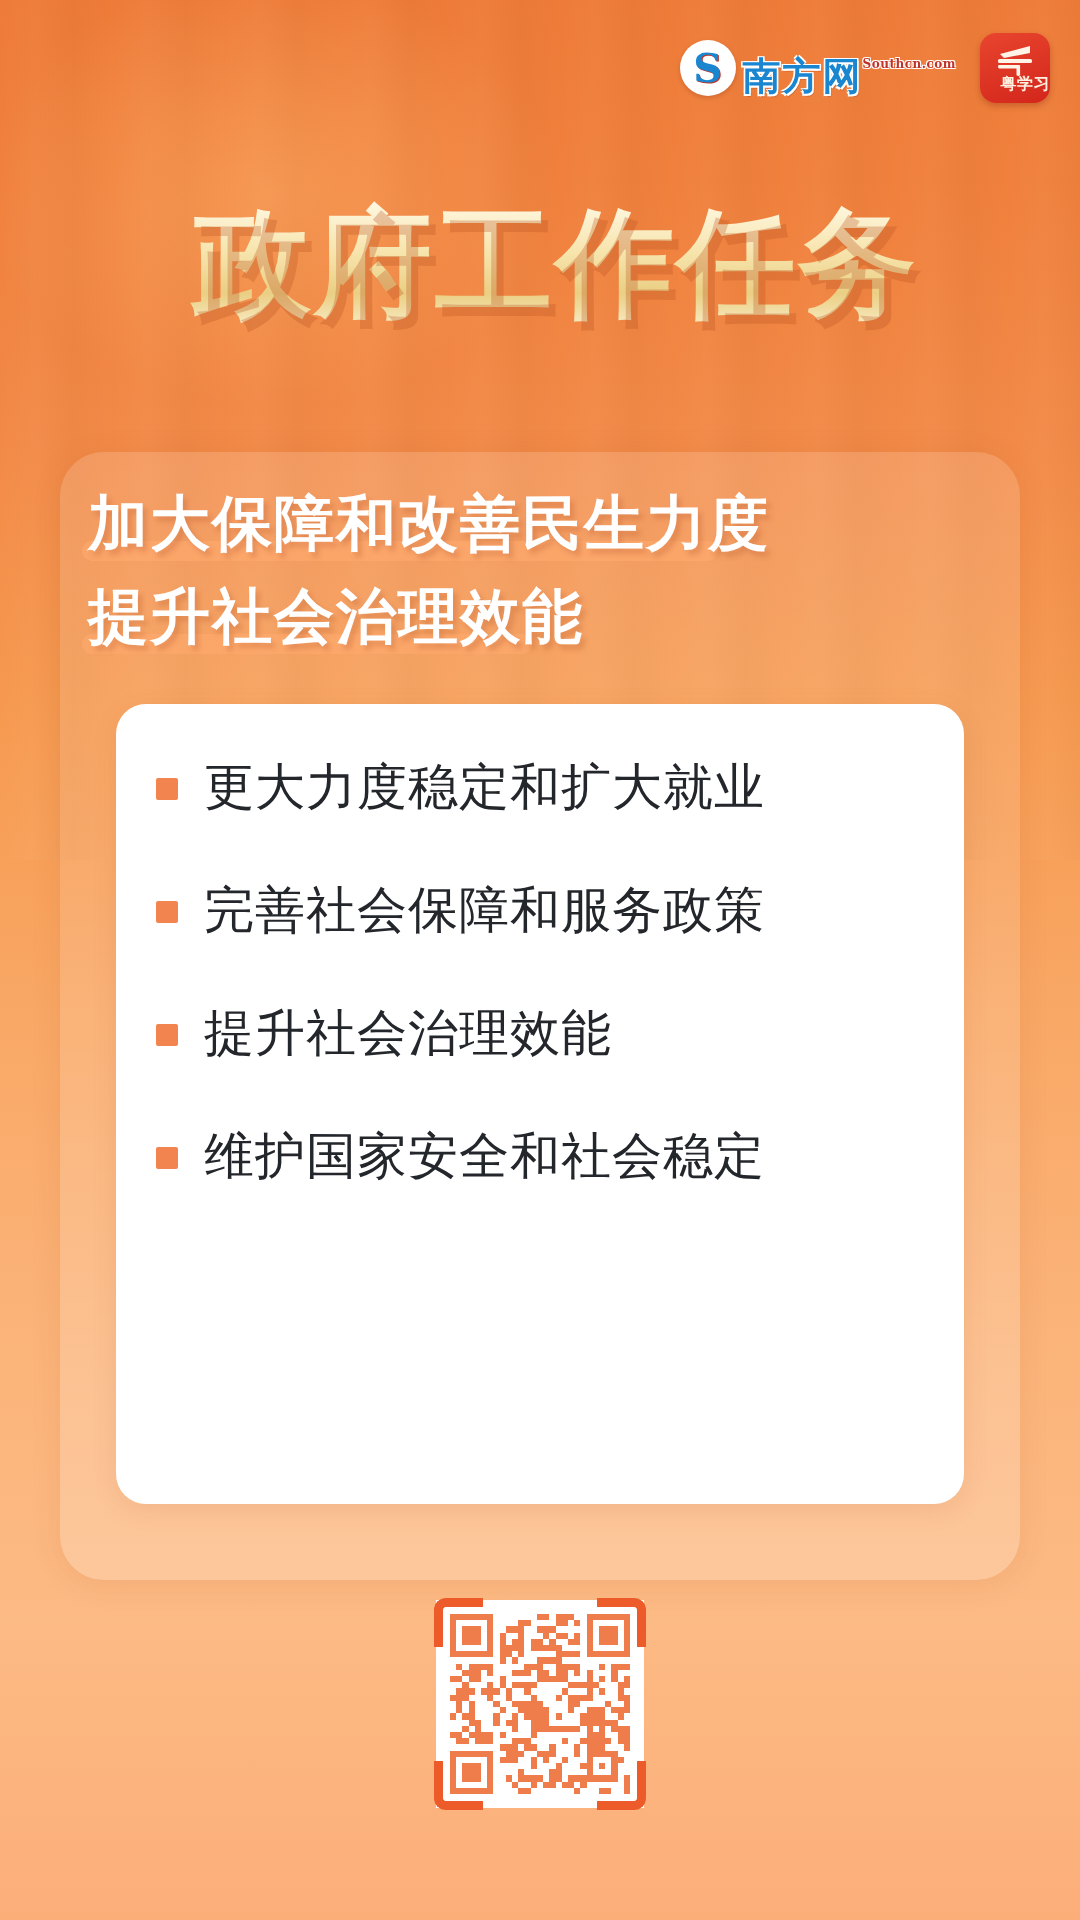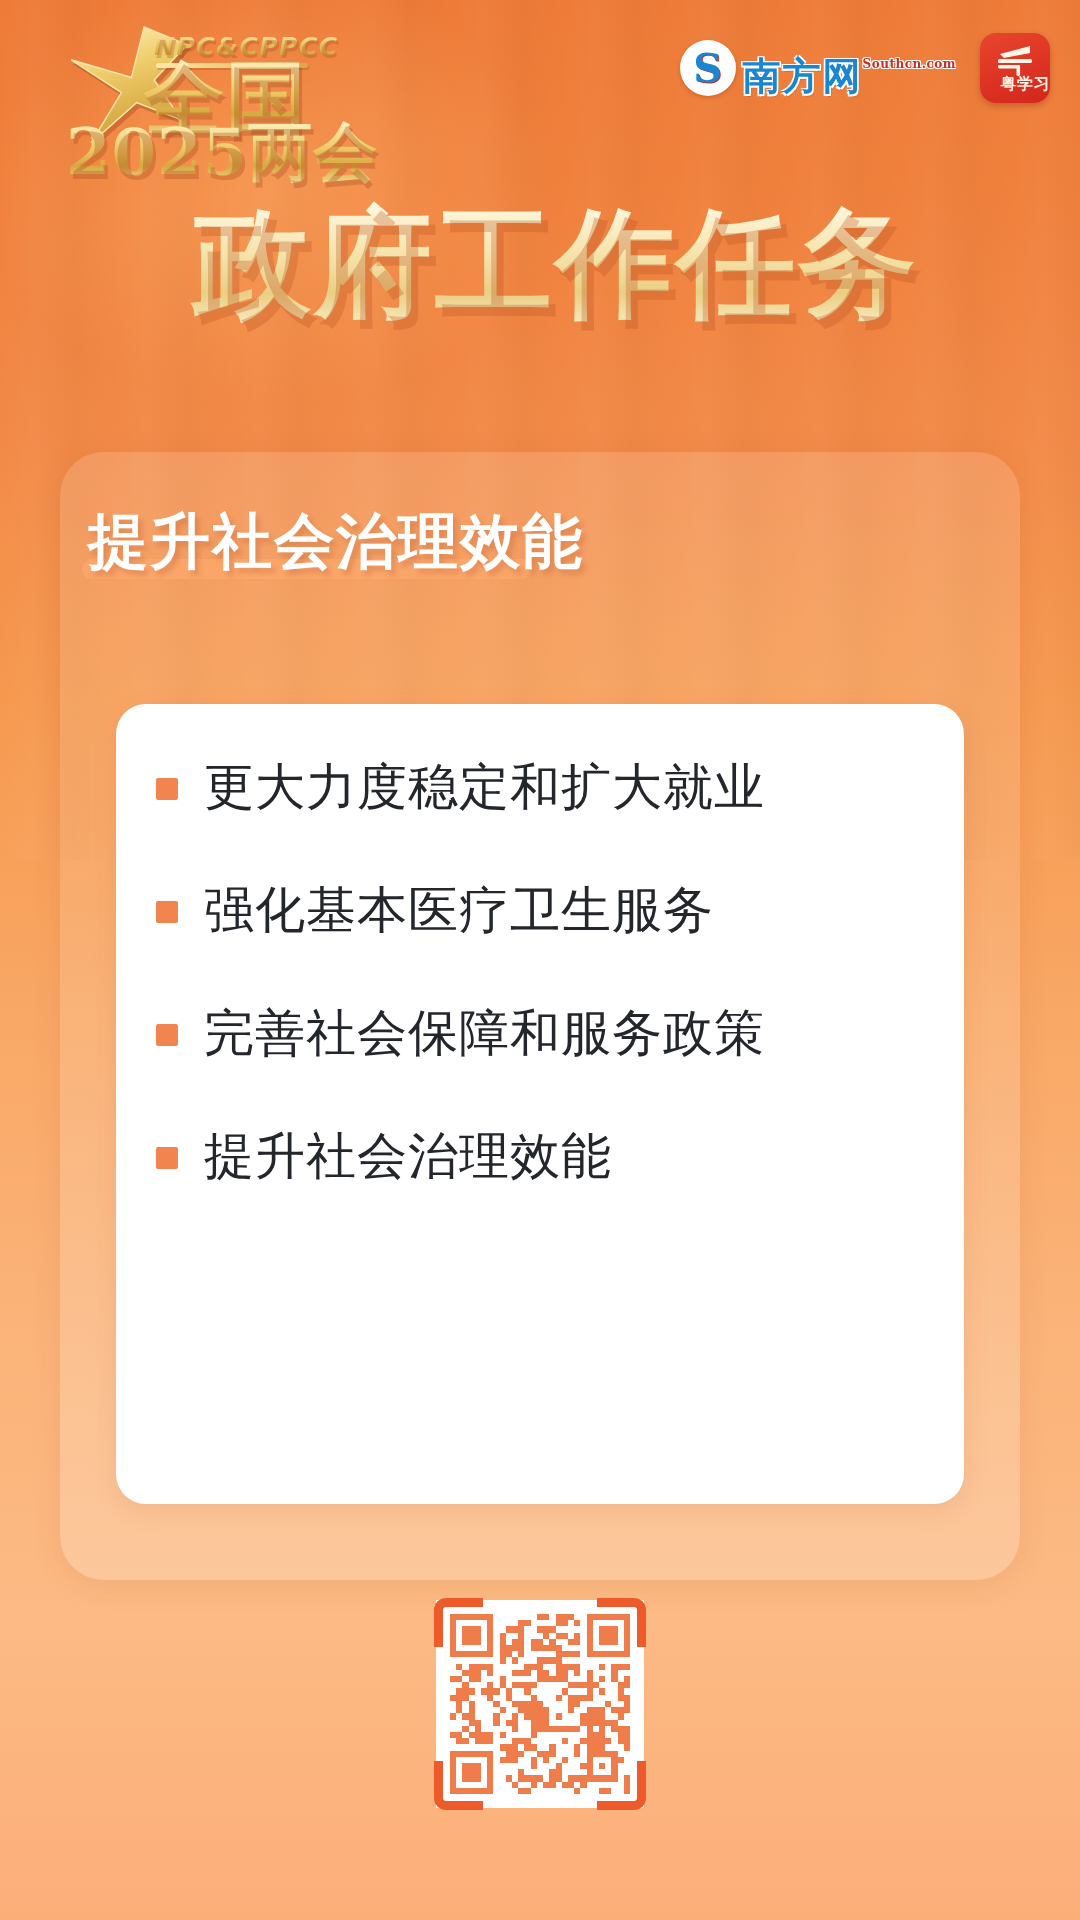--- a/index.html
+++ b/index.html
@@ -206,36 +206,20 @@
 </style>
 </head>
 <body>
 
 <div id="poster">
   <div id="drapes"></div>
   <div id="glow"></div>
 
   <div class="header">
 
-    <div class="logo-wrap">
-      <svg class="star" viewBox="0 0 100 100">
-        <defs>
-          <linearGradient id="sg" x1="0" y1="0" x2="0.3" y2="1">
-            <stop offset="0" stop-color="#FFF2BE"></stop>
-            <stop offset="45%" stop-color="#EFCB69"></stop>
-            <stop offset="100%" stop-color="#CFA039"></stop>
-          </linearGradient>
-        </defs>
-        <path d="M62 4 L52 44 L4 30 L44 56 L20 96 L56 64 L92 78 L70 46 L96 18 Z" fill="url(#sg)" stroke="#F6E3A8" stroke-width="1.2"></path>
-      </svg>
-      <div class="npc">NPC&amp;CPPCC</div>
-      <div class="npc-underline"></div>
-      <div class="quanguo">全国</div>
-      <div class="liang">2025两会</div>
-    </div>
 
     <div class="brands">
       <div class="southcn">
         <div class="sc-mark">
           <span>S</span>
         </div>
         <div class="sc-text">
           <div class="sc-cn">南方网</div>
           <div class="sc-en">Southcn.com</div>
         </div>
@@ -253,44 +237,48 @@
     </div>
   </div>
 
   <div class="title-block">
     <div class="t-main">政府工作任务</div>
   </div>
 
   <div class="panel">
 
     <div class="headline">
+      <div class="hl-row r1">
+        <span class="hl-bar"></span>
+        <span class="hl-text">加大保障和改善民生力度</span>
+      </div>
       <br>
       <div class="hl-row r2">
         <span class="hl-bar"></span>
         <span class="hl-text">提升社会治理效能</span>
       </div>
     </div>
 
     <div class="list-card">
       <div class="li">
         <span class="bullet"></span>
         <span class="li-text">更大力度稳定和扩大就业</span>
-      </div>
-      <div class="li">
-        <span class="bullet"></span>
-        <span class="li-text">强化基本医疗卫生服务</span>
       </div>
       <div class="li">
         <span class="bullet"></span>
         <span class="li-text">完善社会保障和服务政策</span>
       </div>
       <div class="li">
         <span class="bullet"></span>
         <span class="li-text">提升社会治理效能</span>
       </div>
+      <div class="li">
+        <span class="bullet"></span>
+        <span class="li-text">维护国家安全和社会稳定</span>
+      </div>
     </div>
   </div>
 
   <div class="qr-area">
     <div class="qr-box">
       <div class="qr-grid" id="qr-grid">
           <i class="on"></i>
           <i class="on"></i>
           <i class="on"></i>
           <i class="on"></i>

